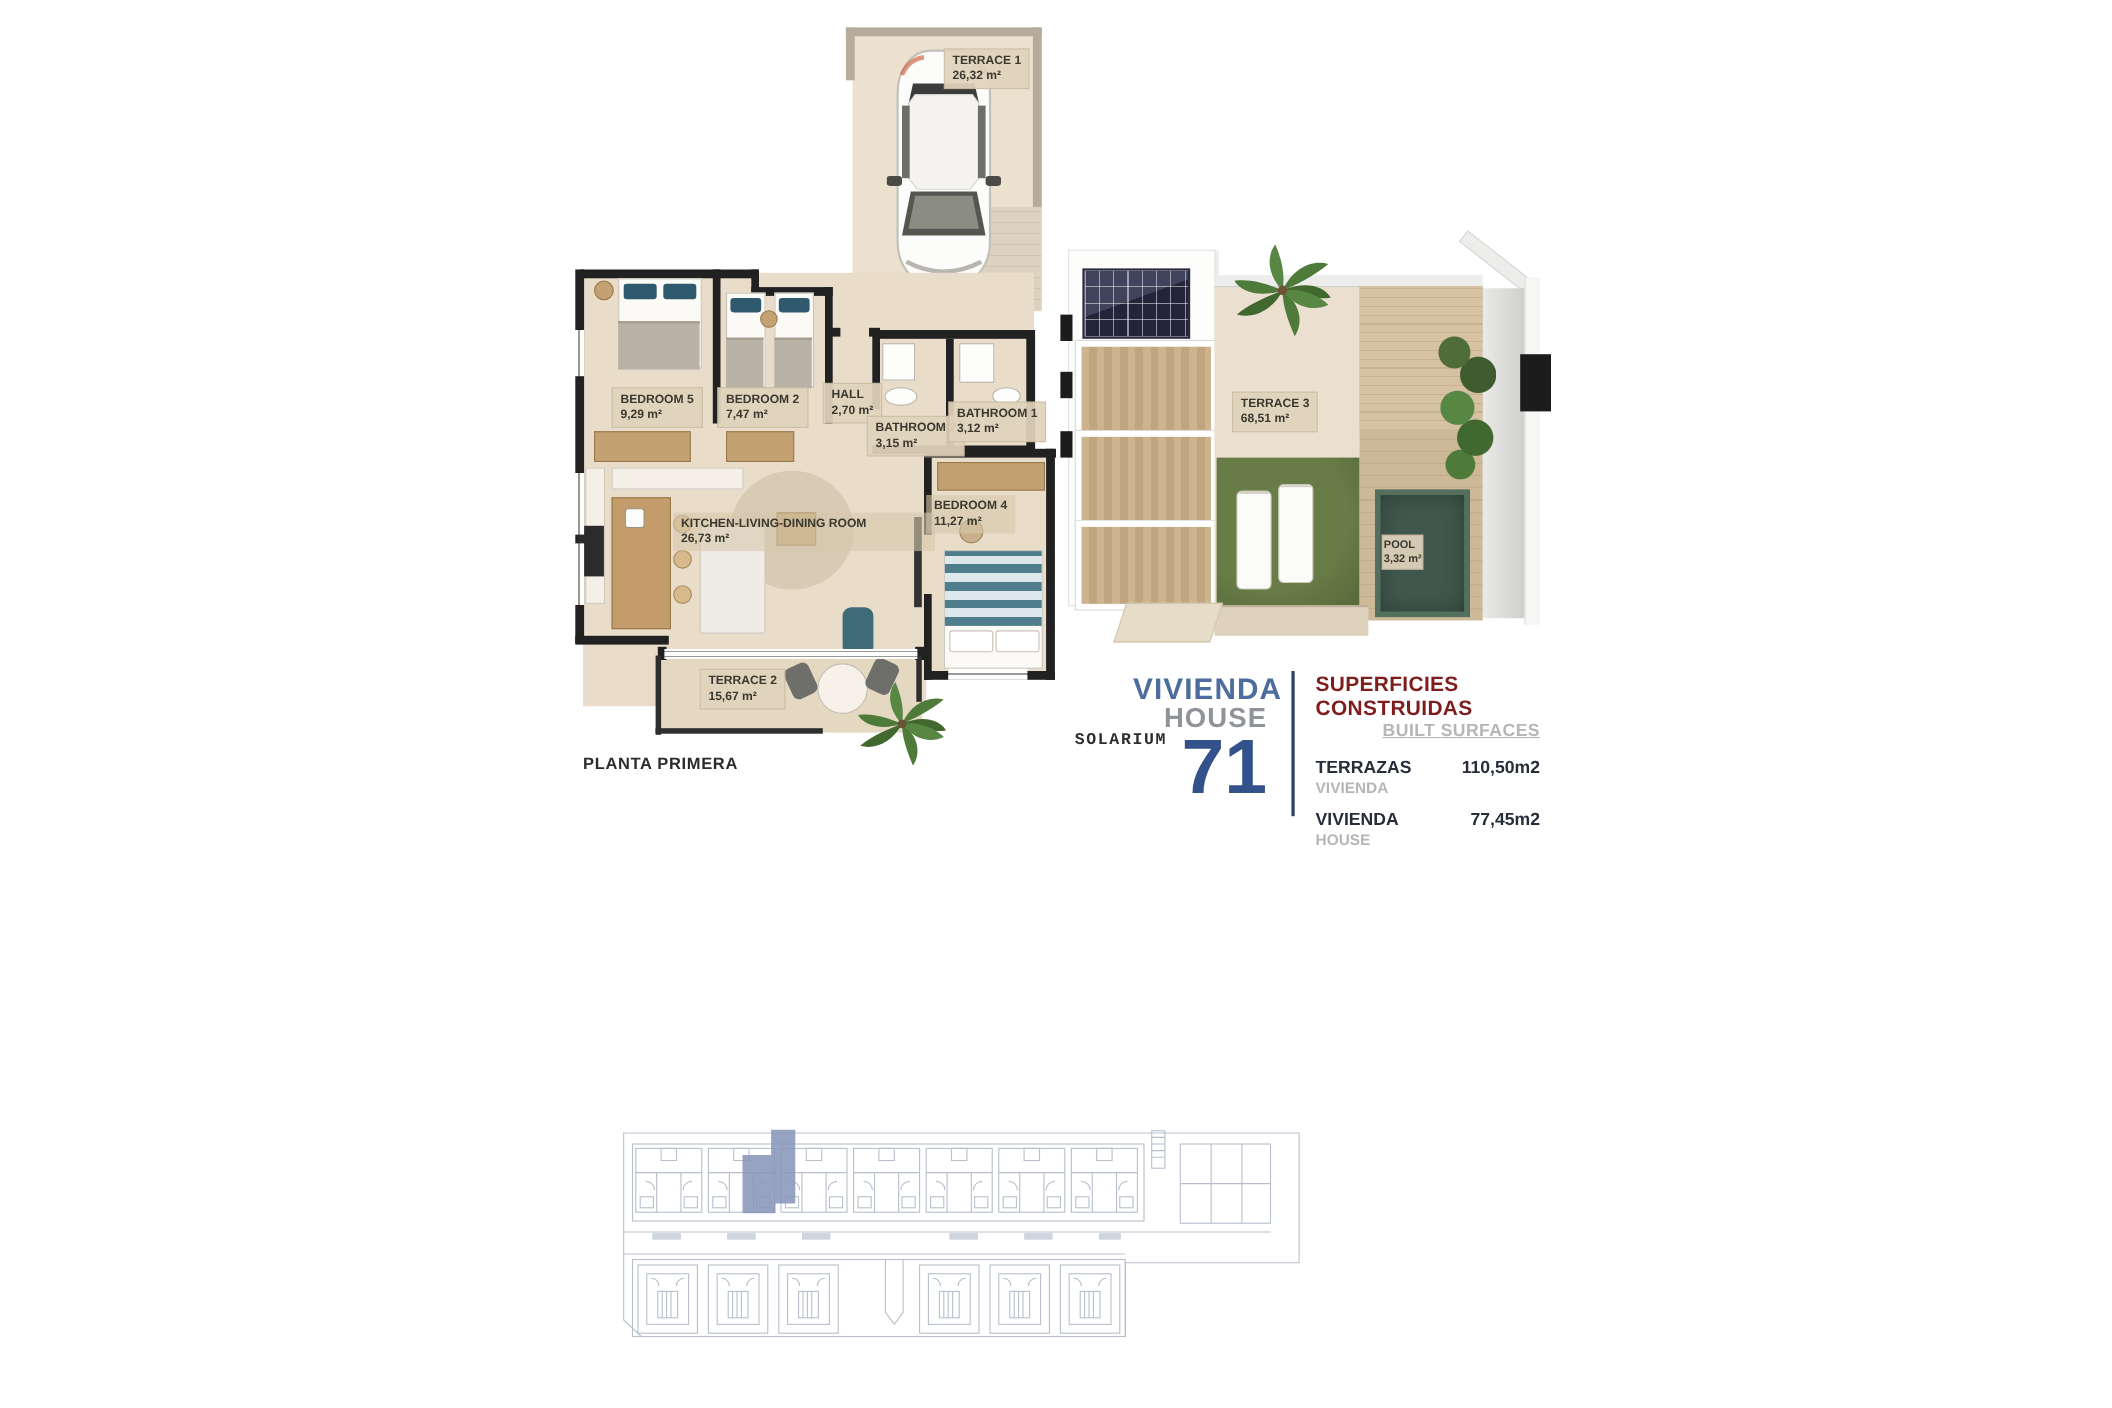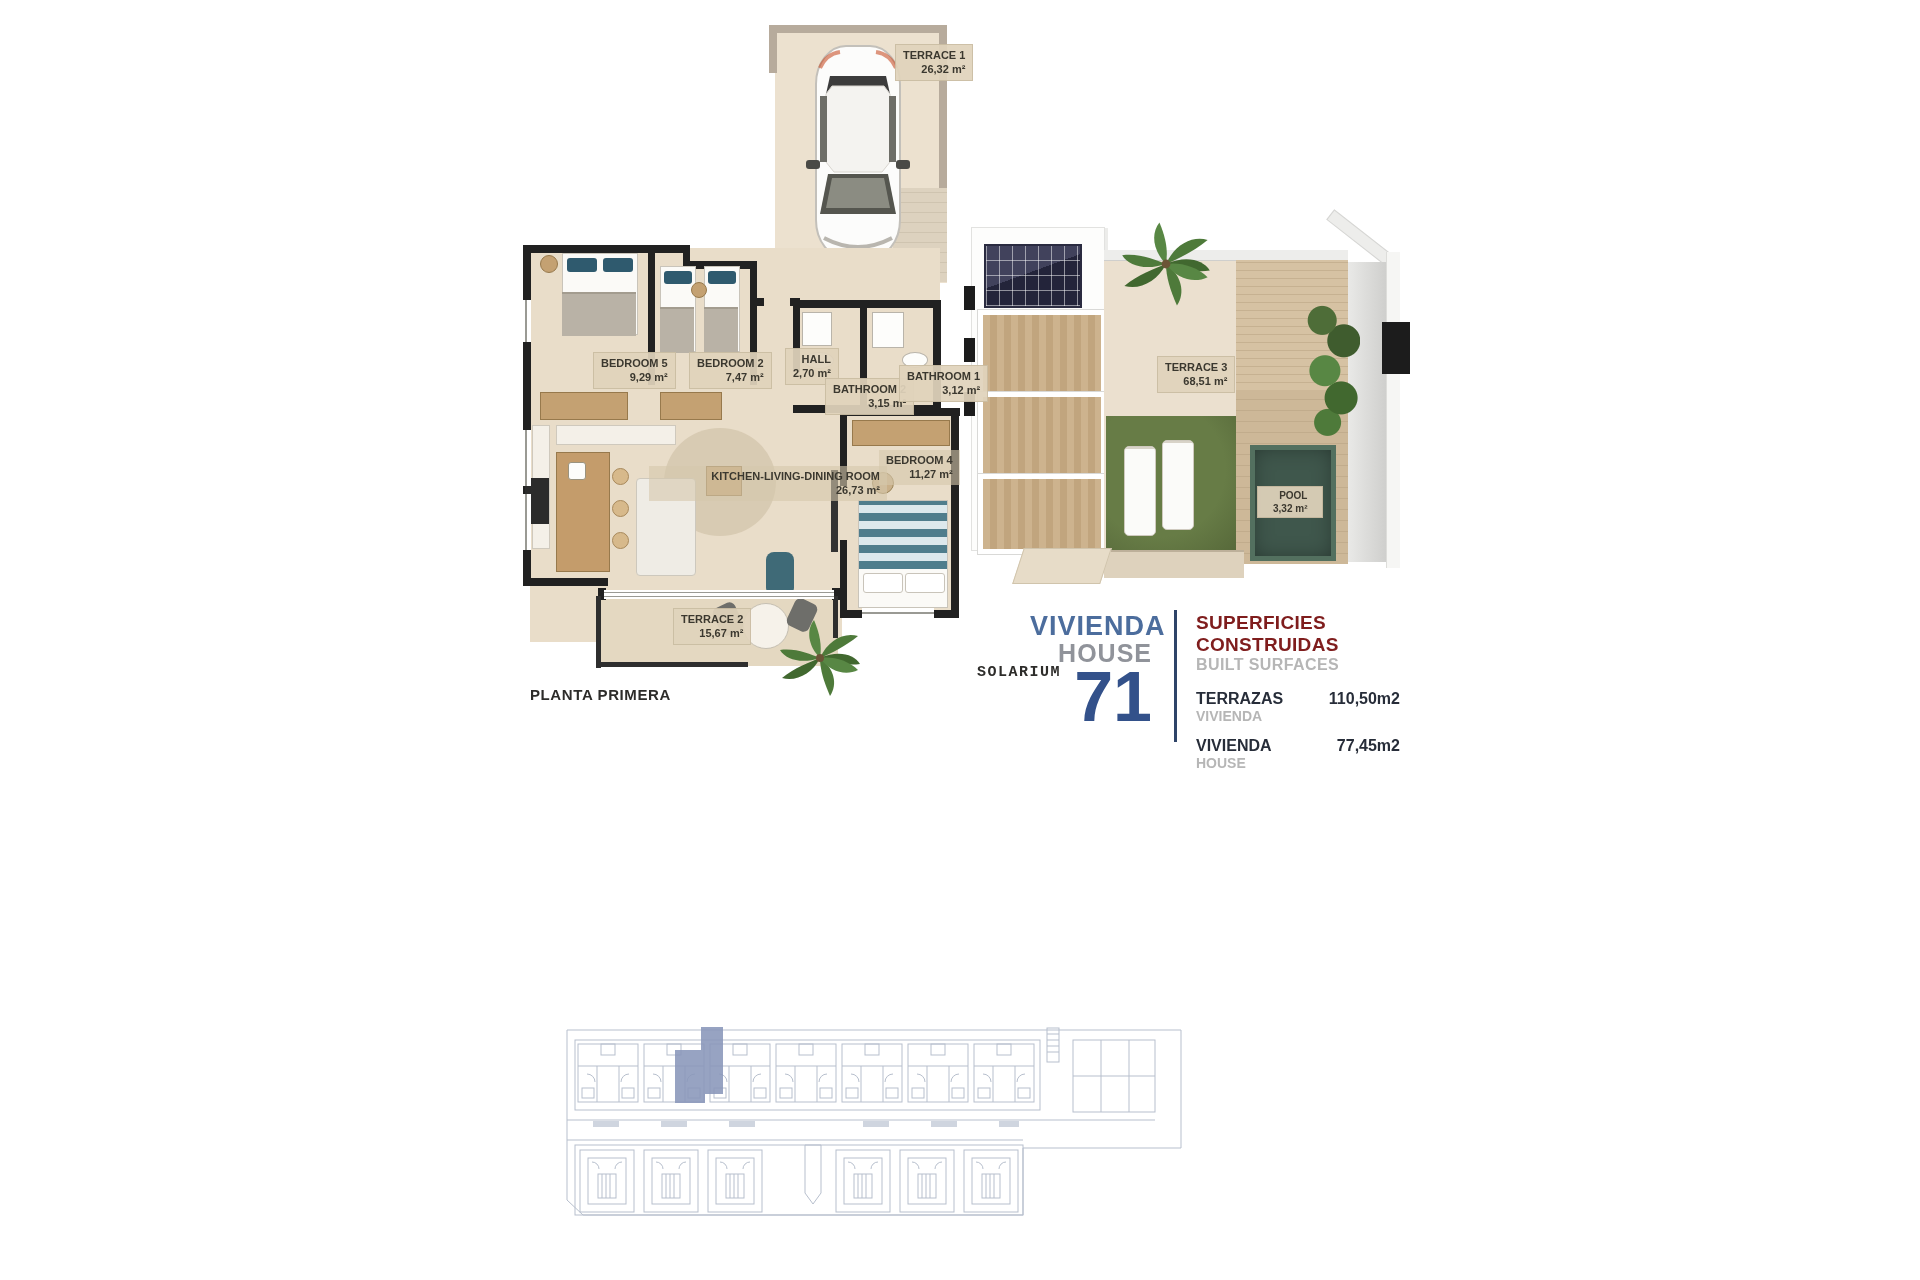--- a/index.html
+++ b/index.html
@@ -3,37 +3,37 @@
 <meta charset="utf-8">
 <style>
   html,body{margin:0;padding:0;background:#fff;}
   body{font-family:"Liberation Sans", sans-serif;}
   .page{position:relative;width:1920px;height:1280px;background:#ffffff;overflow:hidden;}
   .a{position:absolute;}
   .wall{position:absolute;background:#212121;}
   .twall{position:absolute;background:#2e2e2e;}
   .gwall{position:absolute;background:#b7ab9c;}
   .rlabel{position:absolute;background:rgba(224,211,187,.93);border:1px solid rgba(150,135,105,.28);
-          color:#3b382f;font-weight:700;text-align:right;font-size:11px;line-height:1.3;
-          padding:3px 7px;white-space:nowrap;z-index:6;margin-left:37px;}
+          color:#3b382f;font-weight:700;text-align:left;font-size:11px;line-height:1.3;
+          padding:3px 7px;white-space:nowrap;z-index:6;}
   .rlabel.clear{background:rgba(214,200,172,.6);border:none;}
   .winv{position:absolute;background:linear-gradient(90deg,#fff 0 4px,#9a9a94 4px 6px,#fff 6px 10px);z-index:4;}
   .winh{position:absolute;background:linear-gradient(0deg,#fff 0 4px,#9a9a94 4px 6px,#fff 6px 10px);z-index:4;}
   .furn{position:absolute;}
   .bedbase{background:#fbfaf7;border:1px solid #c9c4ba;}
   .pillow{position:absolute;background:#2f5a6e;border-radius:3px;}
   .blanket{position:absolute;background:#b9b2a6;border-top:2px solid #a39c8f;}
   .tan{background:#c4a172;border:1px solid #97794c;}
   .white-fix{position:absolute;background:#fdfdfb;border:1px solid #b9b4aa;}
   .caption{position:absolute;font-weight:700;color:#2d2c2a;font-size:15px;letter-spacing:.6px;}
   .viv-es{color:#4c6d9d;font-weight:700;font-size:27px;letter-spacing:1px;line-height:1.05;}
   .viv-en{color:#90939a;font-weight:700;font-size:25px;letter-spacing:1px;line-height:1.05;}
   .viv-num{color:#33518a;font-weight:700;font-size:70px;line-height:.88;}
   .surf-title-es{color:#7f1d1d;font-weight:700;font-size:19px;letter-spacing:.3px;}
-  .surf-title-en{color:#b6b6b6;font-weight:700;font-size:16px;text-align:left;letter-spacing:.4px;}
+  .surf-title-en{color:#b6b6b6;font-weight:700;font-size:16px;text-align:right;letter-spacing:.4px;text-decoration:underline;}
   .srow{position:relative;margin-top:13px;}
   .srow .l-es{color:#272d39;font-weight:700;font-size:16px;display:inline-block;}
   .srow .l-en{color:#b6b6b6;font-weight:700;font-size:14px;}
   .srow .val{position:absolute;right:0;top:0;color:#272d39;font-weight:700;font-size:16px;}
   .glass{position:absolute;background:linear-gradient(0deg,#fff 0 2px,#9a9a94 2px 3px,#fff 3px 6px,#9a9a94 6px 7px,#fff 7px 9px);z-index:4;}
 </style>
 </head>
 <body>
 
 <div class="page">
@@ -246,21 +246,21 @@
     </div>
 
     <div class="a" style="left:1106px;top:416px;width:130px;height:134px;background:radial-gradient(circle at 40% 40%, #677c46 0 60%, #57693a 100%);"></div>
     <div class="a" style="left:1124px;top:446px;width:30px;height:88px;background:#fbfbf9;border:1px solid #cfcabf;border-radius:5px;box-shadow:inset 0 18px 0 -16px #d8d3c8;"></div>
     <div class="a" style="left:1162px;top:440px;width:30px;height:88px;background:#fbfbf9;border:1px solid #cfcabf;border-radius:5px;box-shadow:inset 0 18px 0 -16px #d8d3c8;"></div>
 
     <div class="a" style="left:1236px;top:260px;width:112px;height:304px;background:repeating-linear-gradient(0deg,#cdb898 0 10px,#c1ac8c 10px 11px);"></div>
     <div class="a" style="left:1236px;top:260px;width:112px;height:130px;background:repeating-linear-gradient(0deg,#d6c2a3 0 7px,#c6b191 7px 8px);"></div>
 
     <div class="a" style="left:1250px;top:445px;width:86px;height:116px;background:#3f574c;box-shadow:inset 0 0 0 5px #53705f, inset 0 0 22px rgba(0,0,0,.45);"></div>
-    <div class="rlabel" style="left:1220px;top:486px;font-size:10px;padding:2px 15px;">
+    <div class="rlabel" style="left:1256px;top:486px;font-size:10px;padding:2px 1px;">
       <div>POOL</div>
       <div>3,32 m²</div>
     </div>
 
     <div class="a" style="left:1306px;top:300px;width:54px;height:136px;z-index:6;background:
       radial-gradient(circle at 30% 15%, #4e6d38 0 14px, transparent 15px),
       radial-gradient(circle at 70% 30%, #3f5c2e 0 16px, transparent 17px),
       radial-gradient(circle at 35% 52%, #588744 0 15px, transparent 16px),
       radial-gradient(circle at 65% 72%, #41682f 0 16px, transparent 17px),
       radial-gradient(circle at 40% 90%, #4e7a3a 0 13px, transparent 14px);"></div>

